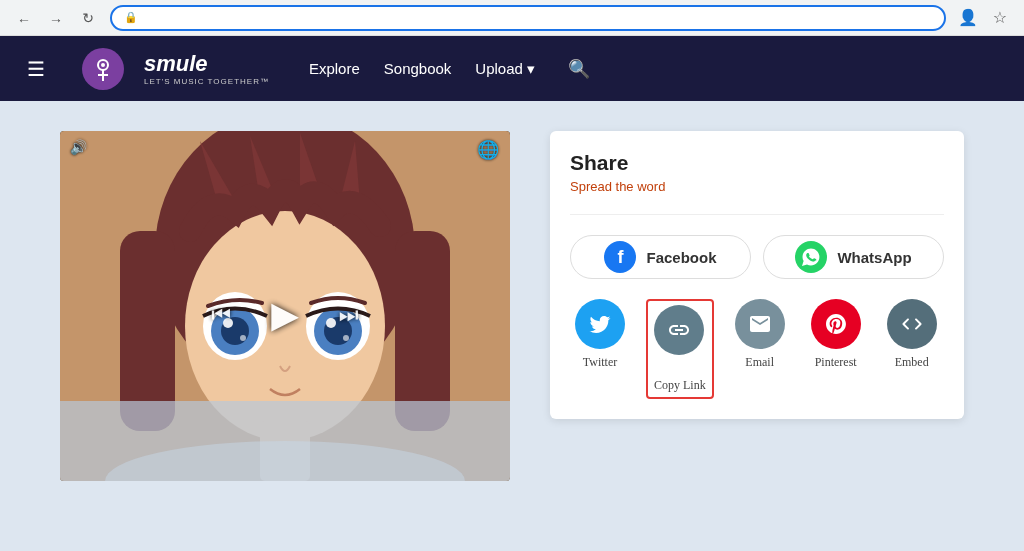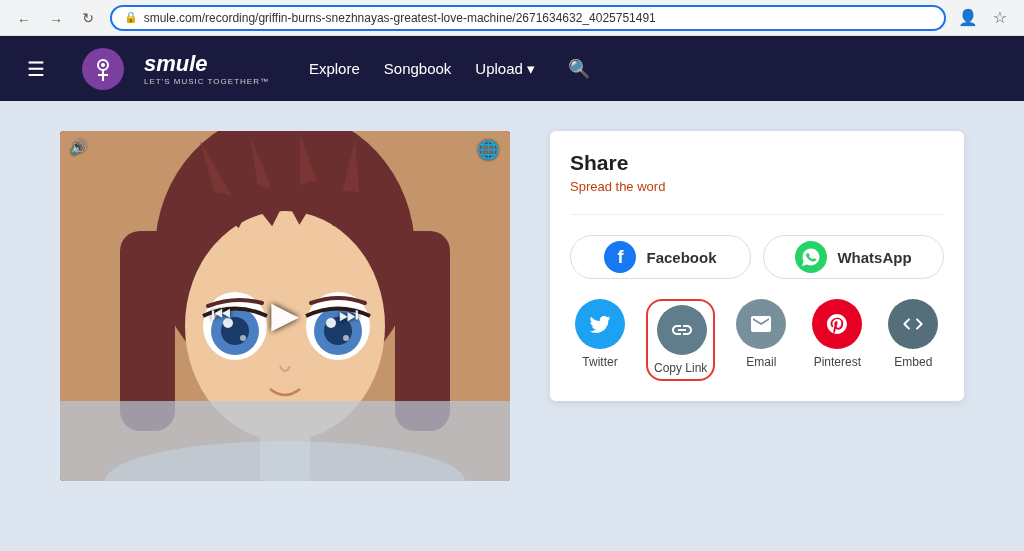--- a/index.html
+++ b/index.html
@@ -154,43 +154,42 @@
     .share-icon-circle {
       width: 50px; height: 50px; border-radius: 50%;
       display: flex; align-items: center; justify-content: center;
       font-size: 22px;
     }
     .twitter-circle { background: #1da1f2; color: white; }
     .copylink-circle { background: #607d8b; color: white; }
     .email-circle { background: #78909c; color: white; }
     .pinterest-circle { background: #e60023; color: white; }
     .embed-circle { background: #546e7a; color: white; }
-    .share-icon-label { font-size: 12px; color: #444; text-align: center; }
+    .share-icon-label { font-size: 12px; color: #444; text-align: center; font-family: Liberation Serif, serif; }
 
     .copylink-wrapper {
-      display: flex; flex-direction: column; align-items: flex-end; gap: 6px;
-      border: 2px solid #e53935; border-radius: 16px; padding: 4px 6px;
+      display: flex; flex-direction: column; align-items: flex-start; gap: 23px;
+      border: 2px solid #e53935; border-radius: 4px; padding: 4px 6px;
       cursor: pointer;
     }
 
     
     .anime-svg { width: 100%; height: 100%; }
   </style>
 </head>
 <body>
 
 <div class="browser-chrome">
   <div class="nav-buttons">
     <button class="nav-btn">←</button>
     <button class="nav-btn">→</button>
     <button class="nav-btn">↻</button>
   </div>
   <div class="address-bar">
     <span class="lock-icon">🔒</span>
-    <input type="text" value="smule.com/recording/griffin-burns-snezhnayas-greatest-love-machine/2671634632_4025751491" style="">
   </div>
   <div class="browser-actions">
     <button class="browser-action-btn">👤</button>
     <button class="browser-action-btn">☆</button>
   </div>
 </div>
 
 <div class="page">
 
   <nav class="navbar">

